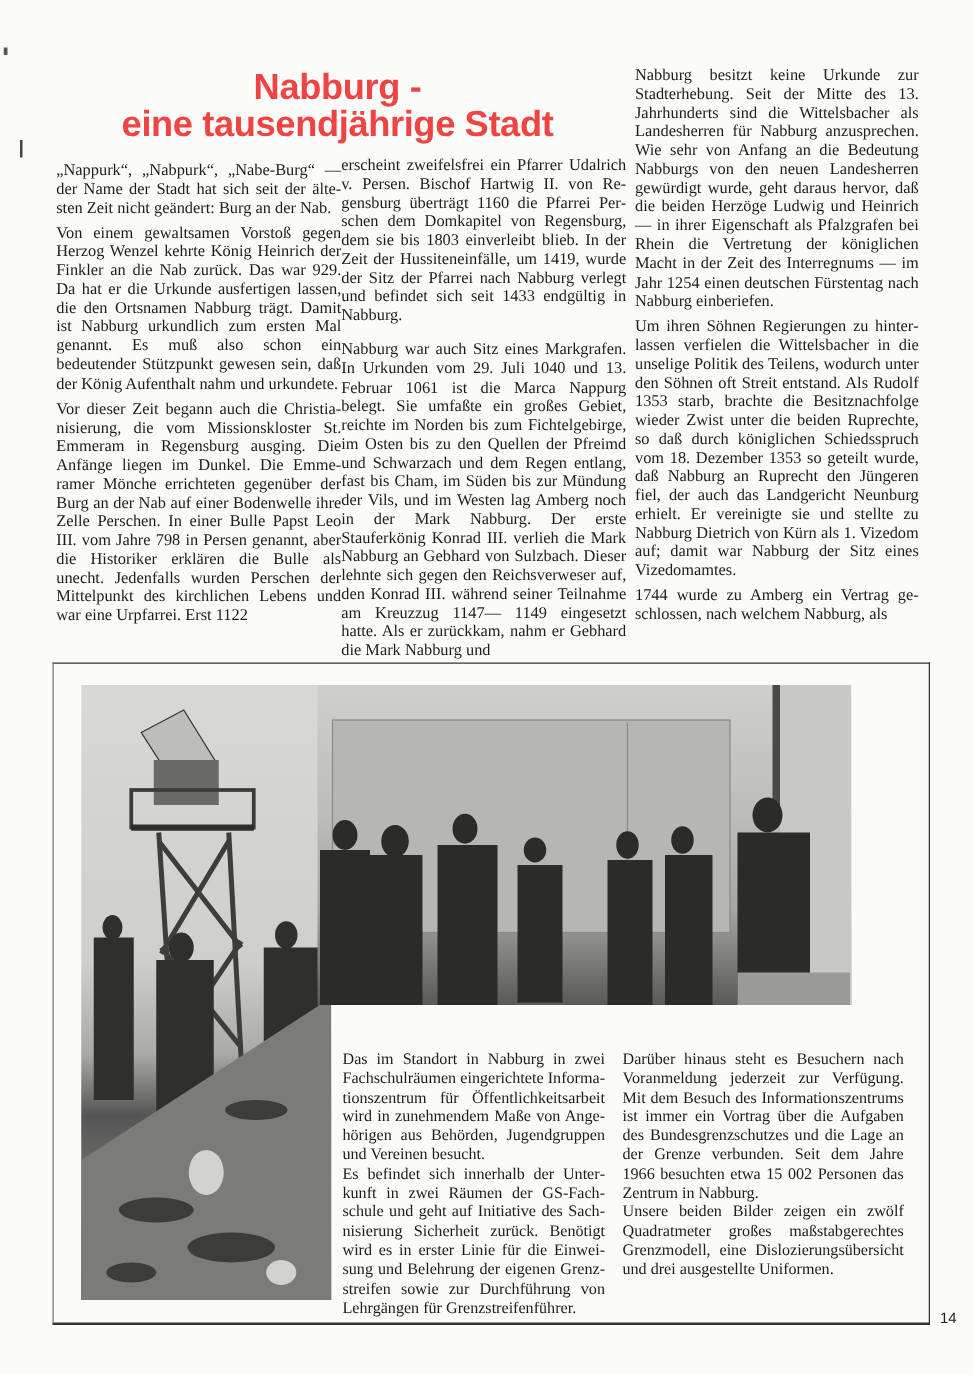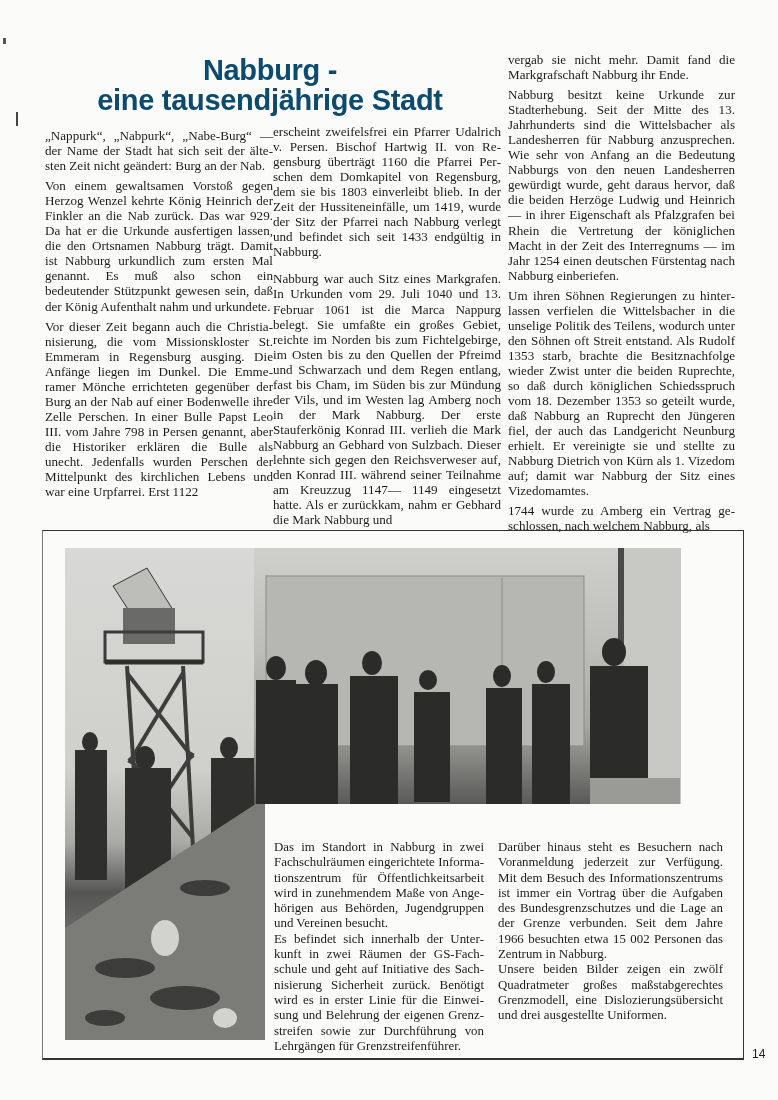--- a/index.html
+++ b/index.html
@@ -7,21 +7,21 @@
     width: 778px; height: 1100px; position: relative; overflow: hidden;
     background: #fbfbf9;
     font-family: "DejaVu Serif", "Liberation Serif", serif;
     color: #1c1c1c;
   }
   .page-mark { position: absolute; left: 3px; top: 38px; width: 3px; height: 6px; background: #555; }
   .page-mark2 { position: absolute; left: 16px; top: 112px; width: 2px; height: 14px; background: #444; }
   .title {
     position: absolute; left: 40px; top: 55px; width: 460px; text-align: center;
     font-family: "Liberation Sans", "DejaVu Sans", sans-serif; font-weight: bold;
-    color: #0c4a6e; font-size: 29px; line-height: 30px; letter-spacing: -0.3px;
+    color: #ef4444; font-size: 29px; line-height: 30px; letter-spacing: -0.3px;
   }
   .col {
     position: absolute; font-family: "Liberation Serif", "DejaVu Serif", serif;
     font-size: 13.1px; line-height: 15.05px; text-align: justify; hyphens: manual;
   }
   .col p { margin: 0 0 5px 0; }
   .col1 { left: 45px; top: 128px; width: 228px; }
   .col2 { left: 273px; top: 124px; width: 228px; }
   .col3 { left: 508px; top: 52px; width: 227px; }
   .photo-box {
@@ -66,21 +66,20 @@
   <p>Von einem gewaltsamen Vorstoß gegen Herzog Wenzel kehrte König Heinrich der Finkler an die Nab zurück. Das war 929. Da hat er die Urkunde ausfertigen lassen, die den Ortsnamen Nabburg trägt. Damit ist Nabburg urkundlich zum er­sten Mal genannt. Es muß also schon ein bedeutender Stützpunkt gewesen sein, daß der König Aufenthalt nahm und ur­kundete.</p>
   <p>Vor dieser Zeit begann auch die Christia­nisierung, die vom Missionskloster St. Emmeram in Regensburg ausging. Die Anfänge liegen im Dunkel. Die Emme­ramer Mönche errichteten gegenüber der Burg an der Nab auf einer Bodenwelle ihre Zelle Perschen. In einer Bulle Papst Leo III. vom Jahre 798 in Persen ge­nannt, aber die Historiker erklären die Bulle als unecht. Jedenfalls wurden Per­schen der Mittelpunkt des kirchlichen Le­bens und war eine Urpfarrei. Erst 1122</p>
 </div>
 
 <div class="col col2">
   <p>erscheint zweifelsfrei ein Pfarrer Udalrich v. Persen. Bischof Hartwig II. von Re­gensburg überträgt 1160 die Pfarrei Per­schen dem Domkapitel von Regensburg, dem sie bis 1803 einverleibt blieb. In der Zeit der Hussiteneinfälle, um 1419, wur­de der Sitz der Pfarrei nach Nabburg verlegt und befindet sich seit 1433 end­gültig in Nabburg.</p>
   <p style="margin-top:12px">Nabburg war auch Sitz eines Mark­grafen. In Urkunden vom 29. Juli 1040 und 13. Februar 1061 ist die Marca Nap­purg belegt. Sie umfaßte ein großes Ge­biet, reichte im Norden bis zum Fichtel­gebirge, im Osten bis zu den Quellen der Pfreimd und Schwarzach und dem Regen entlang, fast bis Cham, im Süden bis zur Mündung der Vils, und im Westen lag Amberg noch in der Mark Nabburg. Der erste Stauferkönig Konrad III. verlieh die Mark Nabburg an Gebhard von Sulz­bach. Dieser lehnte sich gegen den Reichs­verweser auf, den Konrad III. während seiner Teilnahme am Kreuzzug 1147— 1149 eingesetzt hatte. Als er zurückkam, nahm er Gebhard die Mark Nabburg und</p>
 </div>
 
 <div class="col col3">
-  <p>vergab sie nicht mehr. Damit fand die Markgrafschaft Nabburg ihr Ende.</p>
   <p>Nabburg besitzt keine Urkunde zur Stadterhebung. Seit der Mitte des 13. Jahrhunderts sind die Wittelsbacher als Landesherren für Nabburg anzusprechen. Wie sehr von Anfang an die Bedeutung Nabburgs von den neuen Landesherren gewürdigt wurde, geht daraus hervor, daß die beiden Herzöge Ludwig und Heinrich — in ihrer Eigenschaft als Pfalzgrafen bei Rhein die Vertretung der königlichen Macht in der Zeit des Inter­regnums — im Jahr 1254 einen deutschen Fürstentag nach Nabburg einberiefen.</p>
   <p>Um ihren Söhnen Regierungen zu hinter­lassen verfielen die Wittelsbacher in die unselige Politik des Teilens, wodurch un­ter den Söhnen oft Streit entstand. Als Rudolf 1353 starb, brachte die Besitz­nachfolge wieder Zwist unter die beiden Ruprechte, so daß durch königlichen Schiedsspruch vom 18. Dezember 1353 so geteilt wurde, daß Nabburg an Ru­precht den Jüngeren fiel, der auch das Landgericht Neunburg erhielt. Er verei­nigte sie und stellte zu Nabburg Dietrich von Kürn als 1. Vizedom auf; damit war Nabburg der Sitz eines Vizedomamtes.</p>
   <p>1744 wurde zu Amberg ein Vertrag ge­schlossen, nach welchem Nabburg, als</p>
 </div>
 
 <div class="photo-box">
   <div class="photo photo-left" title="Grenzmodell mit Wachturm und drei Beamten">
     <svg width="200" height="492" viewBox="0 0 200 492">
       <polygon points="48,38 82,20 108,62 66,66" fill="#bdbdba" stroke="#333" stroke-width="1"></polygon>
       <rect x="58" y="60" width="52" height="36" fill="#6a6a68"></rect>

